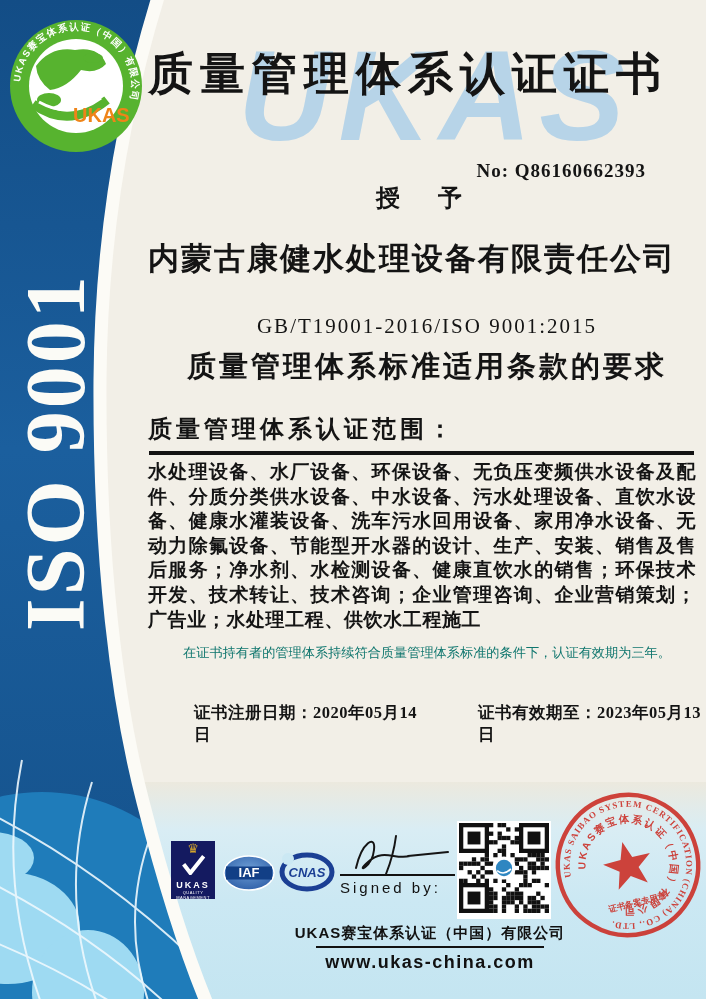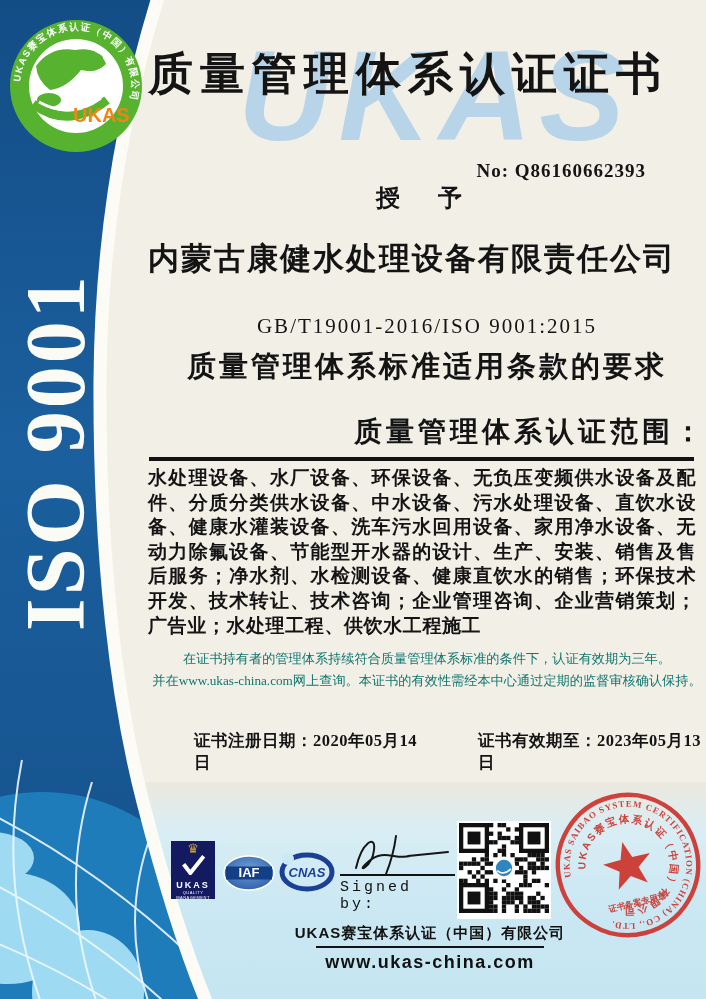--- a/index.html
+++ b/index.html
@@ -24,40 +24,40 @@
   .title{margin-top:44px;text-align:left;font-size:45px;font-weight:bold;letter-spacing:7px;
     position:relative;z-index:2;}
   .cert-no{position:absolute;right:60px;top:160px;font-size:19px;font-weight:bold;letter-spacing:1px;}
   .awarded{margin-top:78px;text-align:center;font-size:24px;font-weight:bold;letter-spacing:16px;}
   .company{margin-top:24px;font-size:31px;font-weight:bold;letter-spacing:2px;}
   .address{margin-top:14px;text-align:center;font-size:15.5px;letter-spacing:.5px;color:#222;}
   .statement{margin-top:34px;text-align:center;}
   .statement .s1{font-size:21.5px;font-weight:bold;letter-spacing:3px;}
   .statement .std{font-size:21px;letter-spacing:2px;margin-top:20px;}
   .statement .s2{font-size:29px;font-weight:bold;letter-spacing:3px;margin-top:8px;}
-  .scope-head{margin-top:26px;text-align:right;font-size:28px;font-weight:bold;letter-spacing:4px;}
+  .scope-head{margin-top:26px;text-align:left;font-size:24px;font-weight:bold;letter-spacing:4px;}
   .rule{margin-top:6px;height:4px;background:#121212;width:545px;margin-left:1px;}
   .scope-body{margin-top:5px;width:548px;font-size:19px;font-weight:bold;line-height:24.6px;
     letter-spacing:.6px;text-align:justify;}
   .fineprint{margin-top:10px;text-align:center;font-size:13.2px;line-height:22px;color:#0f766e;}
   .dates{margin-top:38px;display:flex;font-size:16.5px;font-weight:bold;letter-spacing:.5px;}
   .dates .d1{margin-left:46px;}
   .dates .d2{margin-left:56px;}
   
   .ukas-mark{position:absolute;left:171px;top:841px;width:44px;height:58px;background:#141a60;
     z-index:6;text-align:center;color:#fff;font-family:"Liberation Sans",sans-serif;}
   .ukas-mark .crown{font-size:13px;color:#d2a42b;line-height:13px;margin-top:1px;}
   .ukas-mark .brand{font-size:9px;font-weight:bold;letter-spacing:2px;margin-top:1px;}
   .ukas-mark .cap{font-size:4px;letter-spacing:.5px;line-height:5px;}
   .iaf-logo{position:absolute;left:223px;top:855px;z-index:6;}
   .cnas-logo{position:absolute;left:279px;top:851px;z-index:6;}
   .signature{position:absolute;left:340px;top:830px;z-index:6;width:115px;}
   .sig-line{height:2px;background:#111;margin-top:44px;}
   .signed-by{font-size:15px;letter-spacing:3px;margin-top:3px;color:#111;
-    font-family:Liberation Mono, monospace;}
+    font-family:Liberation Sans, sans-serif;}
   .qr-wrap{position:absolute;left:457px;top:821px;z-index:6;background:#fff;padding:2px;}
   .seal{position:absolute;left:549px;top:785px;z-index:7;opacity:.92;}
   
   .footer{position:absolute;left:150px;top:924px;width:560px;text-align:center;z-index:6;
     font-family:"Liberation Sans",sans-serif;color:#111;}
   .footer .co{font-size:15px;font-weight:bold;letter-spacing:1px;}
   .footer .fl{width:228px;height:2px;background:#111;margin:3px auto 4px auto;}
   .footer .url{font-size:18px;font-weight:bold;letter-spacing:1.5px;}
 </style>
 </head>
@@ -134,21 +134,20 @@
       <div class="std">GB/T19001-2016/ISO 9001:2015</div>
       <div class="s2">质量管理体系标准适用条款的要求</div>
     </div>
 
     <div class="scope-head">质量管理体系认证范围：</div>
     <div class="rule"></div>
     <div class="scope-body">水处理设备、水厂设备、环保设备、无负压变频供水设备及配件、分质分类供水设备、中水设备、污水处理设备、直饮水设备、健康水灌装设备、洗车污水回用设备、家用净水设备、无动力除氟设备、节能型开水器的设计、生产、安装、销售及售后服务；净水剂、水检测设备、健康直饮水的销售；环保技术开发、技术转让、技术咨询；企业管理咨询、企业营销策划；广告业；水处理工程、供饮水工程施工</div>
 
     <div class="fineprint">
       <div>在证书持有者的管理体系持续符合质量管理体系标准的条件下，认证有效期为三年。</div>
-      <div>并在www.ukas-china.com网上查询。本证书的有效性需经本中心通过定期的监督审核确认保持。</div>
     </div>
 
     <div class="dates">
       <div class="d1">
         <span>证书注册日期：</span><span>2020年05月14日</span>
       </div>
       <div class="d2">
         <span>证书有效期至：</span><span>2023年05月13日</span>
       </div>
     </div>

